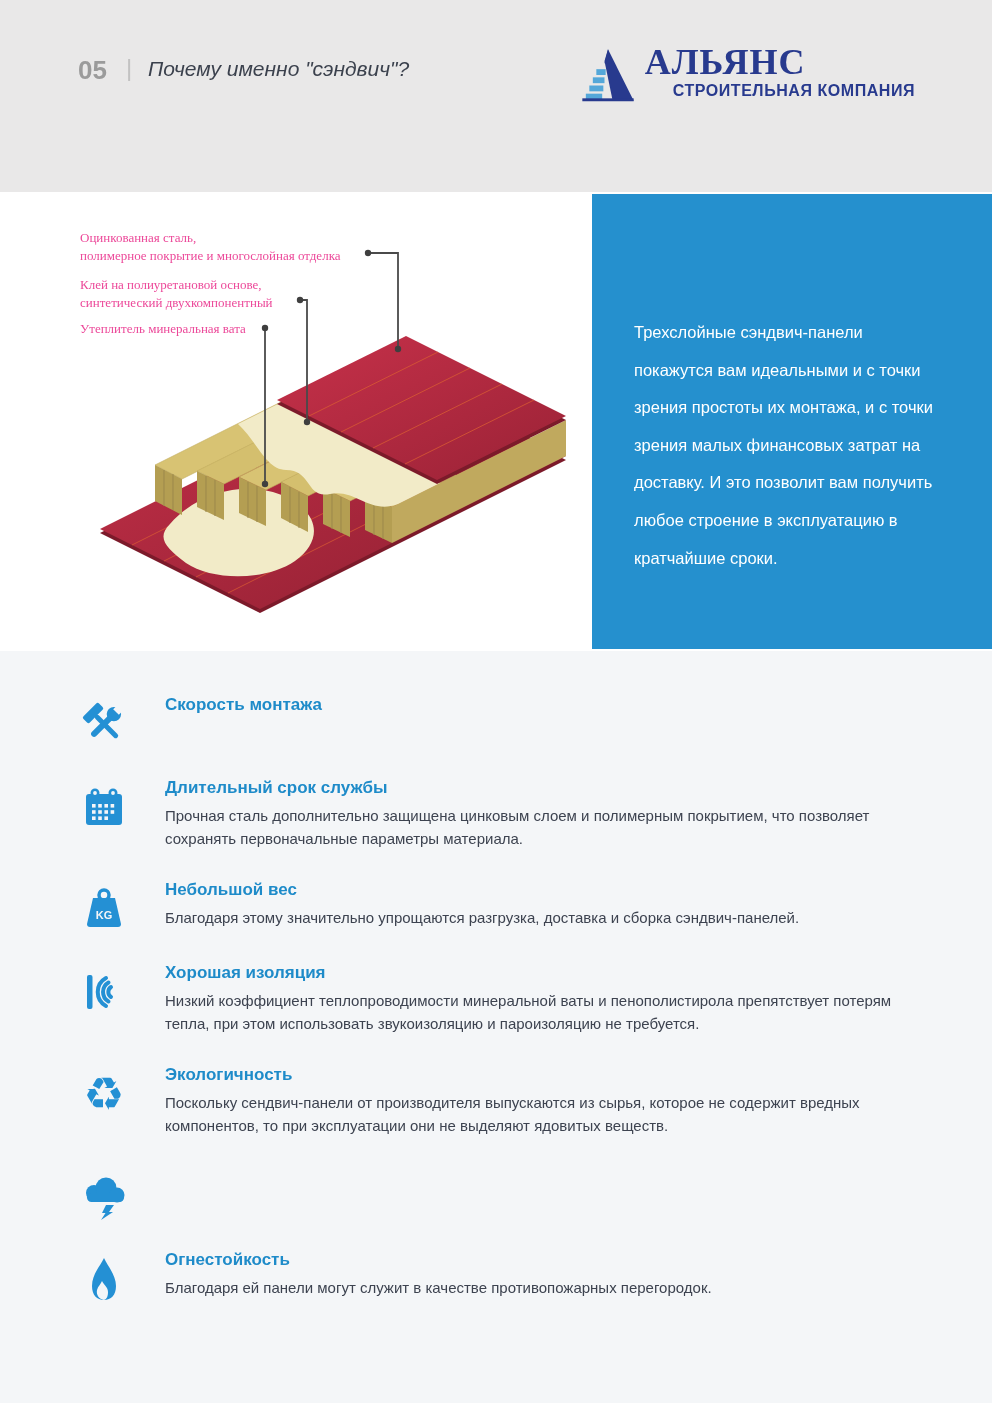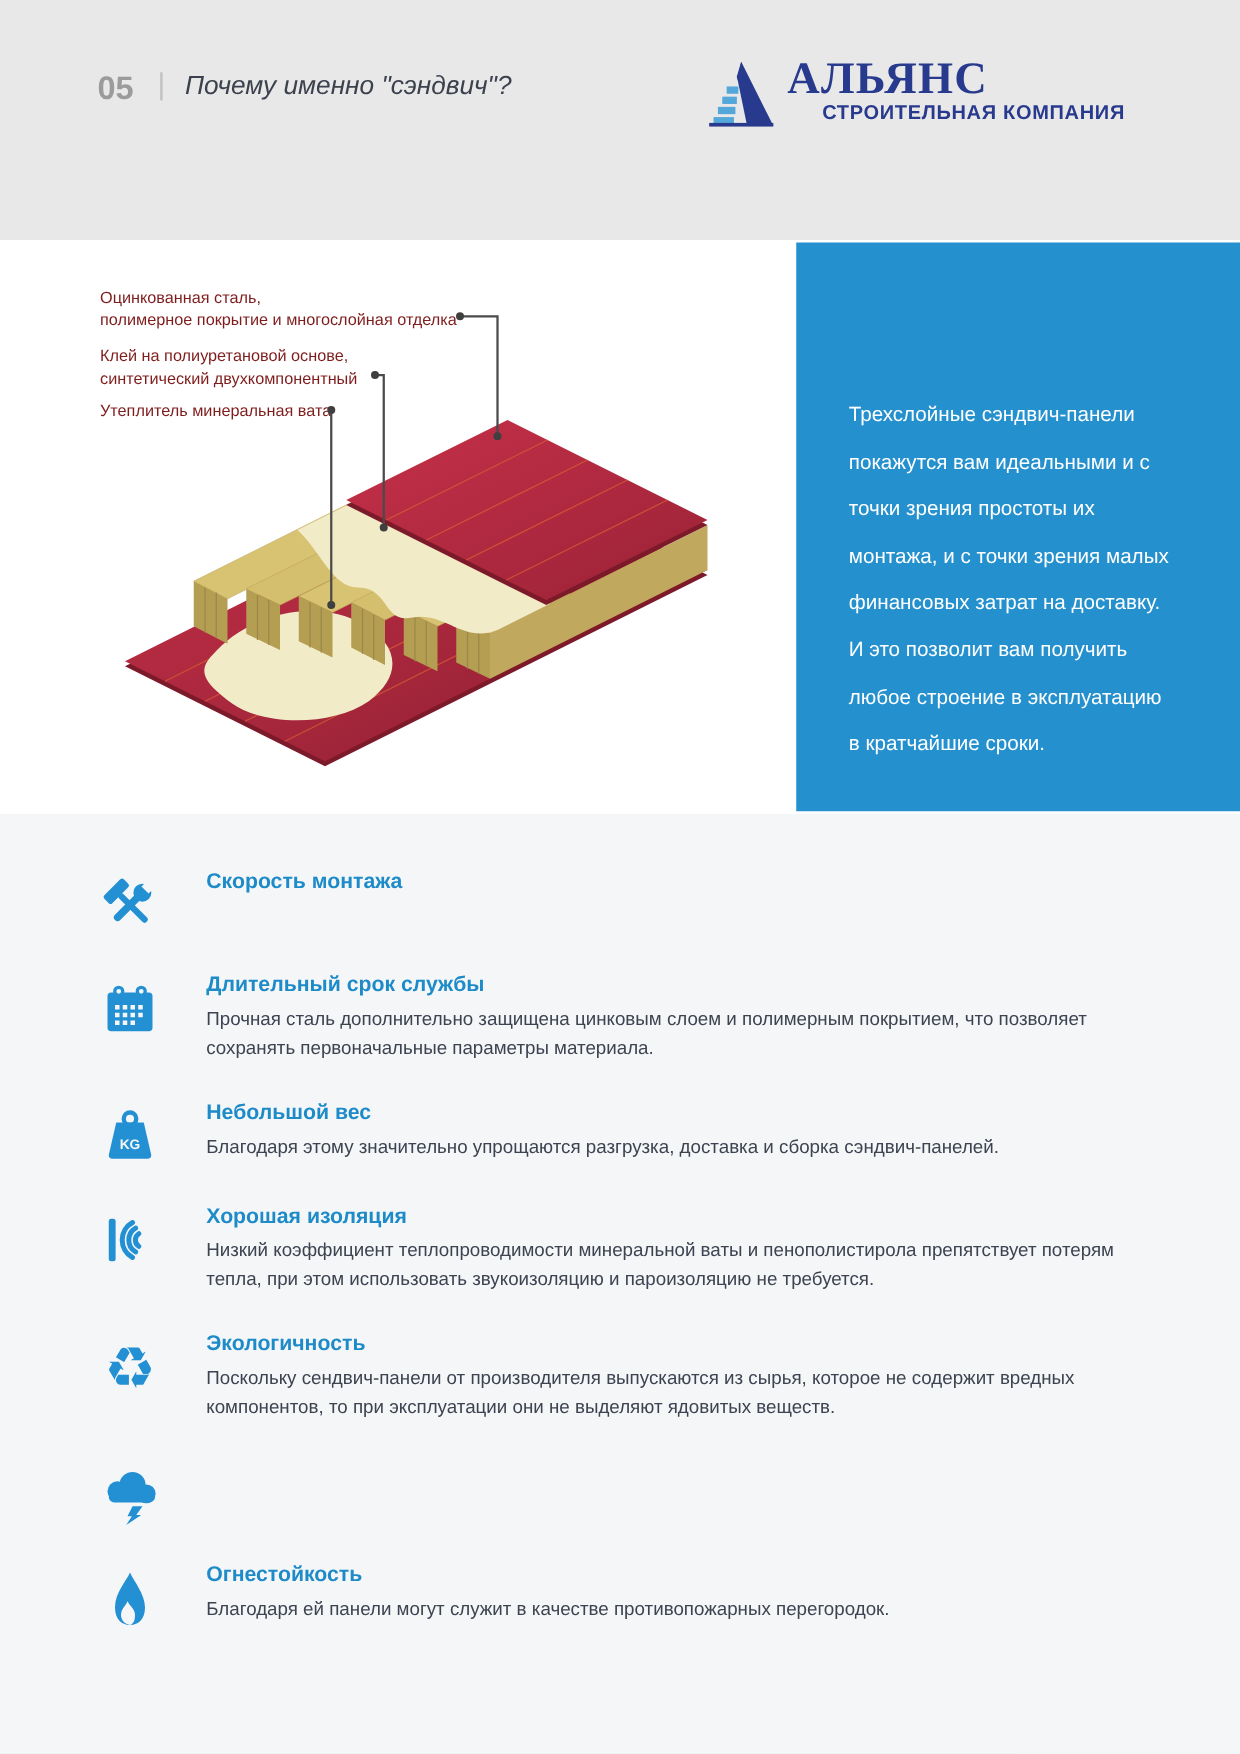--- a/index.html
+++ b/index.html
@@ -4,32 +4,32 @@
 <style>
   html,body{margin:0;padding:0;background:#cfd2d6;}
   .page{width:992px;height:1403px;background:#ffffff;position:relative;margin:0 auto;
         font-family:"Liberation Sans",sans-serif;overflow:hidden;}
 
   
   .header{height:192px;background:#e9e8e8;position:relative;}
   .h-num{position:absolute;left:78px;top:55px;font-size:26px;font-weight:bold;color:#9b9b9b;}
   .h-sep{position:absolute;left:126px;top:54px;font-size:24px;color:#c2c2c2;font-weight:300;}
   .h-title{position:absolute;left:148px;top:57px;font-size:21px;font-style:italic;color:#3b414d;}
-  .logo{position:absolute;right:92px;top:45px;display:flex;align-items:flex-start;}
+  .logo{position:absolute;right:77px;top:45px;display:flex;align-items:flex-start;}
   .logo-pyr{width:56px;height:60px;margin-right:9px;}
   .logo-name{font-family:"Liberation Serif",serif;font-weight:bold;font-size:36px;
              color:#283a8e;line-height:0.95;letter-spacing:1px;}
   .logo-sub{font-size:16px;font-weight:bold;color:#283a8e;letter-spacing:0.55px;margin-top:3px;margin-left:28px;}
 
   
   .middle{position:relative;height:459px;background:#ffffff;}
-  .bluebox{position:absolute;top:2px;right:0;width:355px;height:455px;background:#2590ce;
+  .bluebox{position:absolute;top:2px;right:0;width:400px;height:455px;background:#2590ce;
            box-sizing:border-box;padding:120px 52px 0 42px;}
   .bluebox p{color:#ffffff;font-size:16.5px;line-height:2.28;margin:0;}
-  .lbl{position:absolute;font-size:13px;line-height:17.5px;color:#7f1d1d;white-space:nowrap;}
+  .lbl{position:absolute;font-size:13px;line-height:17.5px;color:#ec4899;white-space:nowrap;font-family:Liberation Serif, serif;}
   #lbl1{left:80px;top:37px;}
   #lbl2{left:80px;top:84px;}
   #lbl3{left:80px;top:128px;}
   .panel-svg{position:absolute;left:70px;top:137px;}
   .leader-svg{position:absolute;left:0;top:0;pointer-events:none;}
 
   
   .features{height:796px;background:#f4f6f8;box-sizing:border-box;padding:44px 88px 0 80px;}
   .feat{display:flex;align-items:flex-start;margin-bottom:30px;}
   .f-icon{width:48px;height:48px;margin-right:37px;margin-top:5px;flex:none;}

